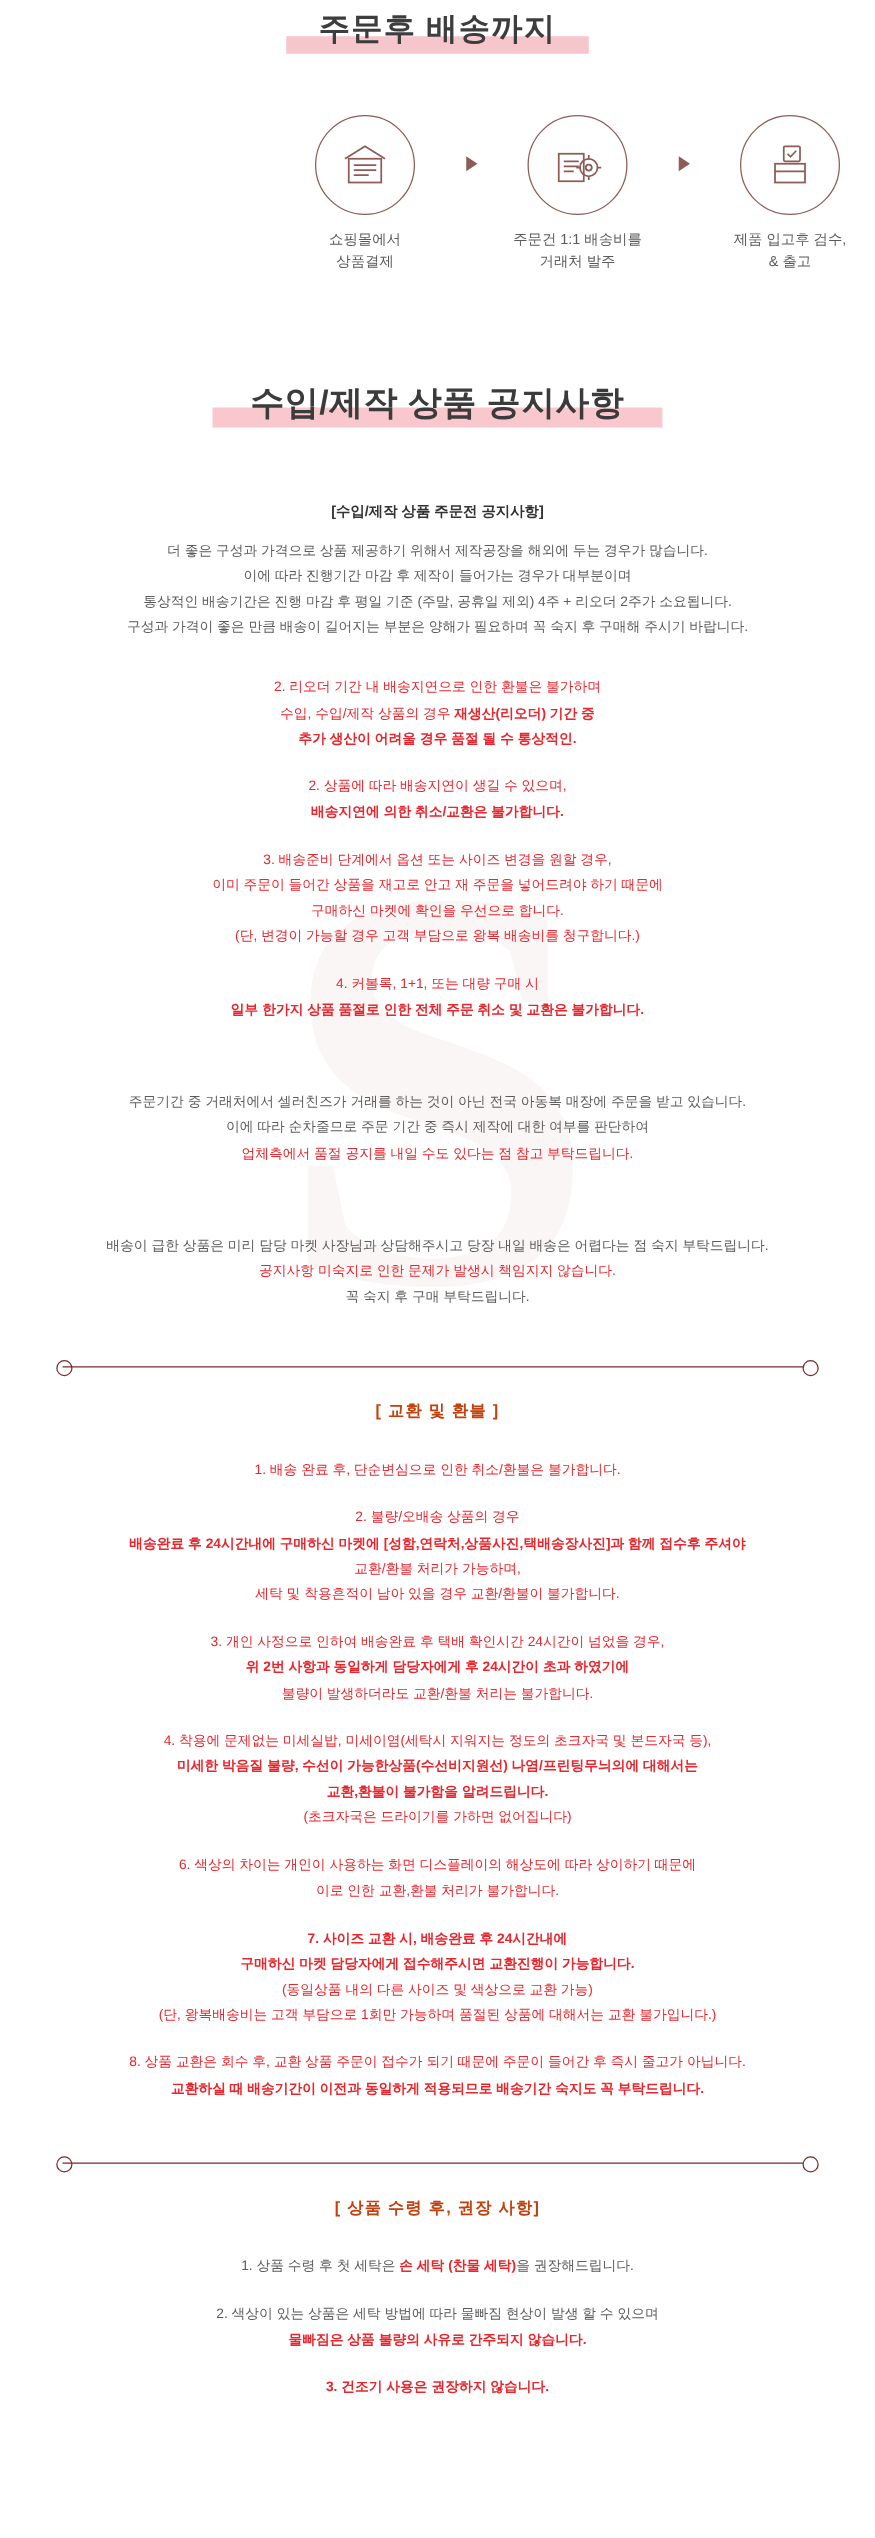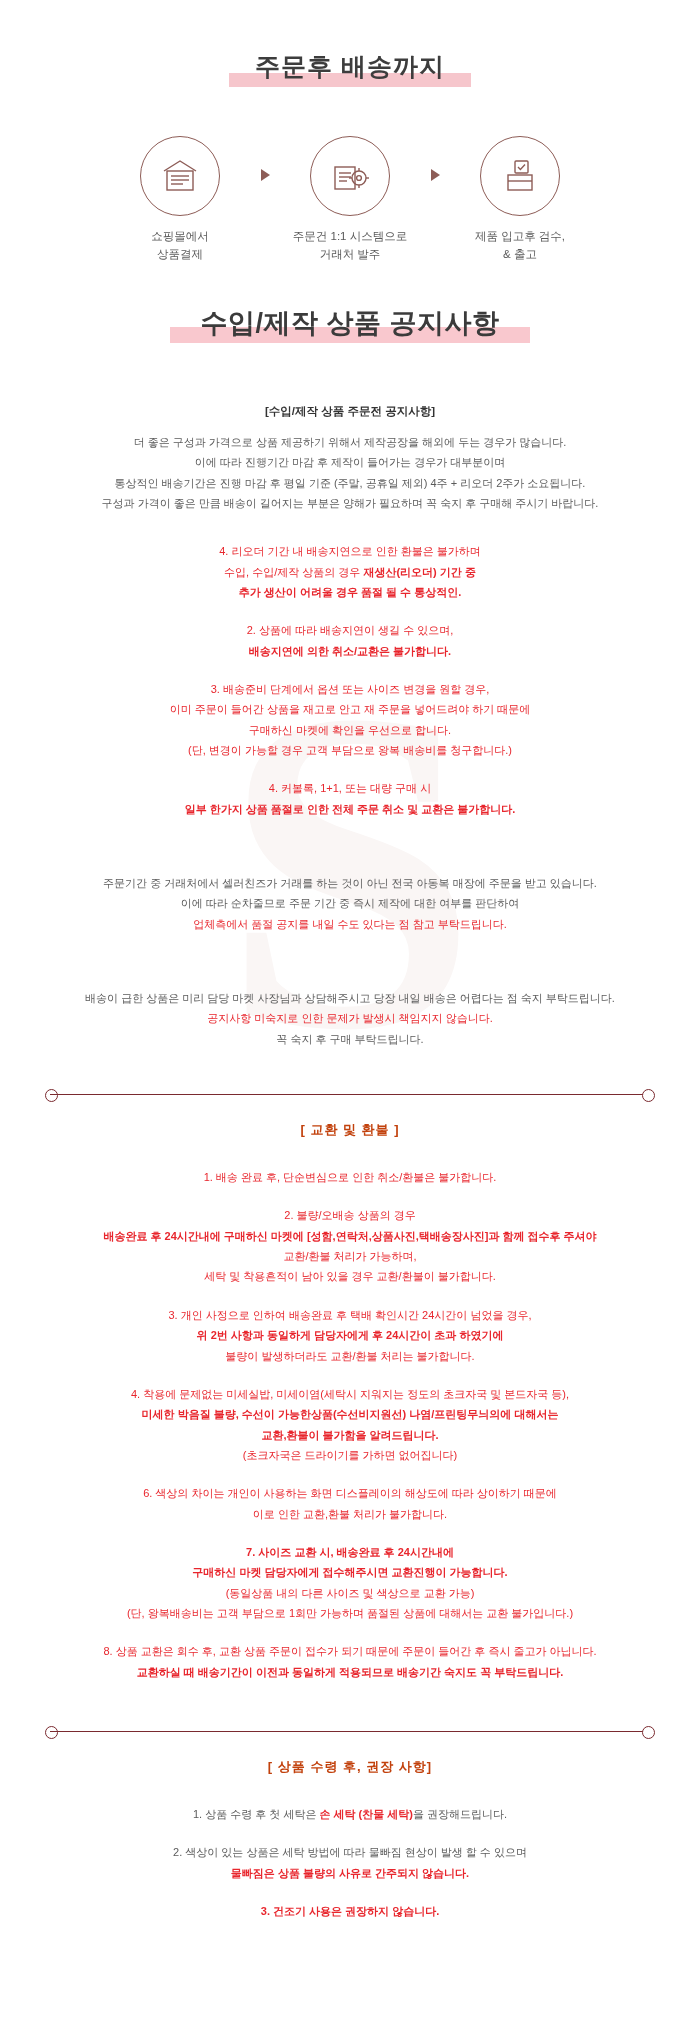--- a/index.html
+++ b/index.html
@@ -36,21 +36,20 @@
     user-select: none;
   }
   .content {
     position: relative;
     z-index: 2;
   }
 
   
   .banner-wrap {
     text-align: center;
-    padding-top: 44px;
   }
   .banner {
     display: inline-block;
     position: relative;
     padding: 6px 26px 7px 26px;
     font-size: 25px;
     font-weight: bold;
     letter-spacing: 1px;
     color: #3d3d3d;
   }
@@ -61,21 +60,21 @@
     bottom: 3px;
     height: 14px;
     background: #f6c6cc;
     z-index: -1;
   }
   .banner-label { position: relative; z-index: 1; }
 
   
   .steps {
     display: flex;
-    justify-content: center;
+    justify-content: flex-end;
     align-items: flex-start;
     gap: 0;
     margin-top: 46px;
   }
   .step {
     width: 136px;
     text-align: center;
   }
   .step-circle {
     width: 78px;
@@ -108,21 +107,21 @@
     width: 0;
     height: 0;
     border-left: 9px solid #8d5c56;
     border-top: 6px solid transparent;
     border-bottom: 6px solid transparent;
   }
 
   
   .pink-title-wrap {
     text-align: center;
-    margin-top: 37px;
+    margin-top: 80px;
   }
   .pink-title {
     display: inline-block;
     position: relative;
     padding: 4px 30px 6px 30px;
     font-size: 27px;
     font-weight: bold;
     color: #3b3b3b;
     letter-spacing: 0.5px;
   }
@@ -234,21 +233,21 @@
             <line x1="11" y1="22" x2="23" y2="22"></line>
             <line x1="11" y1="26" x2="19" y2="26"></line>
             <circle cx="31" cy="23" r="7"></circle>
             <circle cx="31" cy="23" r="2.4"></circle>
             <line x1="31" y1="13" x2="31" y2="16"></line>
             <line x1="31" y1="30" x2="31" y2="33"></line>
             <line x1="21" y1="23" x2="24" y2="23"></line>
             <line x1="38" y1="23" x2="41" y2="23"></line>
           </svg>
         </div>
-        <div class="step-label">주문건 1:1 시스템으로
+        <div class="step-label">주문건 1:1 배송비를
 거래처 발주</div>
       </div>
 
       <div class="step-arrow">
           <i></i>
         </div>
 
       <div class="step">
         <div class="step-circle">
           <svg width="44" height="42" viewBox="0 0 44 42" fill="none" stroke="#8d5c56" stroke-width="1.4">
@@ -273,21 +272,21 @@
     <div class="block mt-big">
       <div class="head">[수입/제작 상품 주문전 공지사항]</div>
       <div style="height:10px"></div>
       <span class="line">더 좋은 구성과 가격으로 상품 제공하기 위해서 제작공장을 해외에 두는 경우가 많습니다.</span>
       <span class="line">이에 따라 진행기간 마감 후 제작이 들어가는 경우가 대부분이며</span>
       <span class="line">통상적인 배송기간은 진행 마감 후 평일 기준 (주말, 공휴일 제외) 4주 + 리오더 2주가 소요됩니다.</span>
       <span class="line">구성과 가격이 좋은 만큼 배송이 길어지는 부분은 양해가 필요하며 꼭 숙지 후 구매해 주시기 바랍니다.</span>
     </div>
 
     <div class="block mt-mid">
-      <span class="line red">4. 리오더 기간 내 배송지연으로 인한 환불은 불가하며</span>
+      <span class="line red">2. 리오더 기간 내 배송지연으로 인한 환불은 불가하며</span>
       <span class="line"><span class="red">수입, 수입/제작 상품의 경우 </span><span class="red-b">재생산(리오더) 기간 중</span></span>
       <span class="line red-b">추가 생산이 어려울 경우 품절 될 수 통상적인.</span>
     </div>
 
     <div class="block mt-sm">
       <span class="line red">2. 상품에 따라 배송지연이 생길 수 있으며,</span>
       <span class="line red-b">배송지연에 의한 취소/교환은 불가합니다.</span>
     </div>
 
     <div class="block mt-sm">

